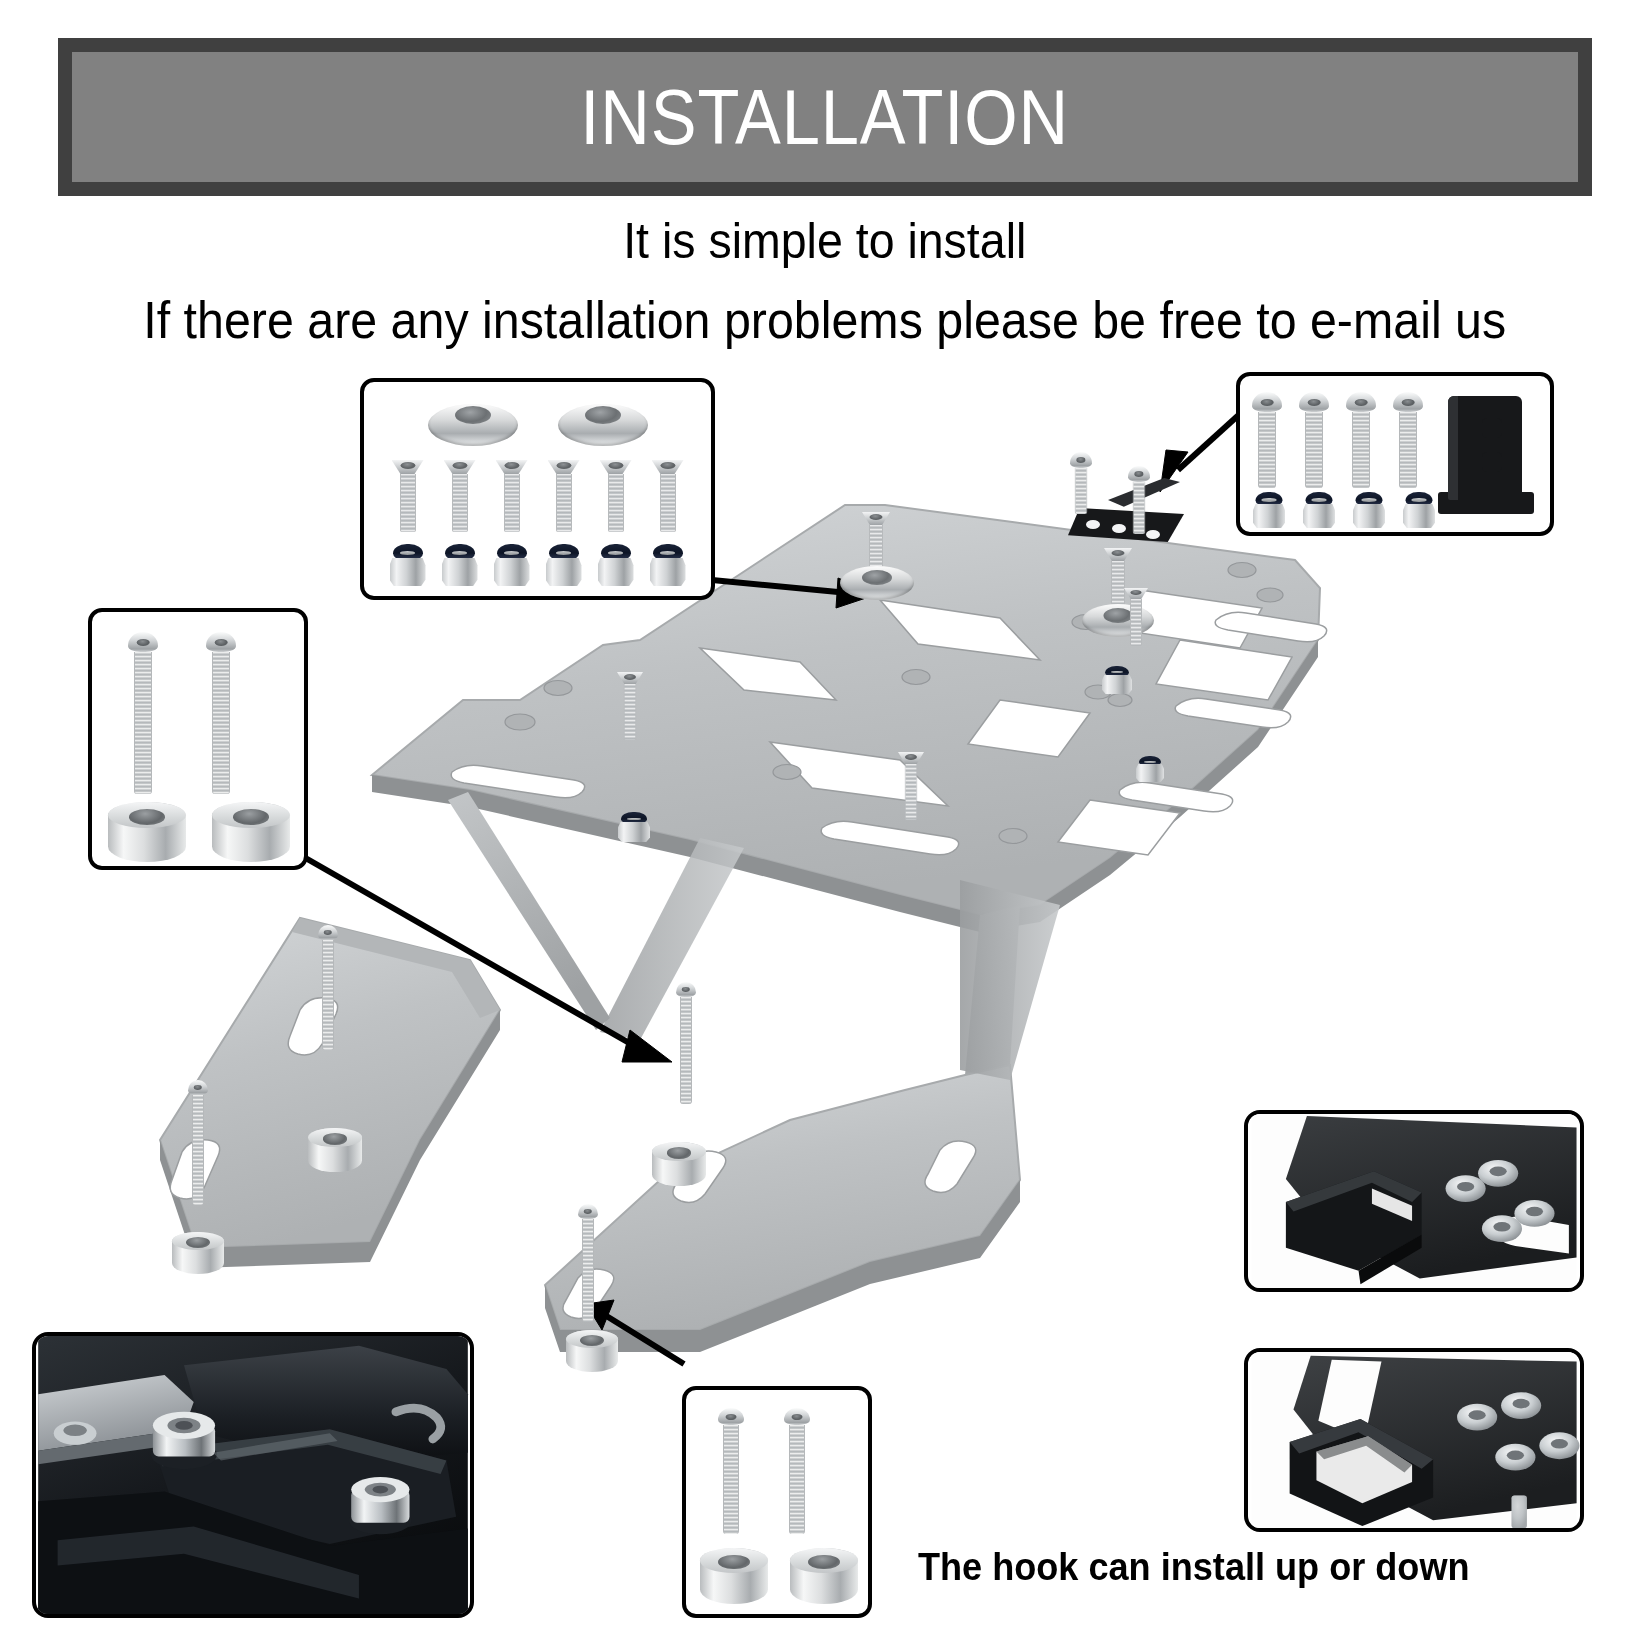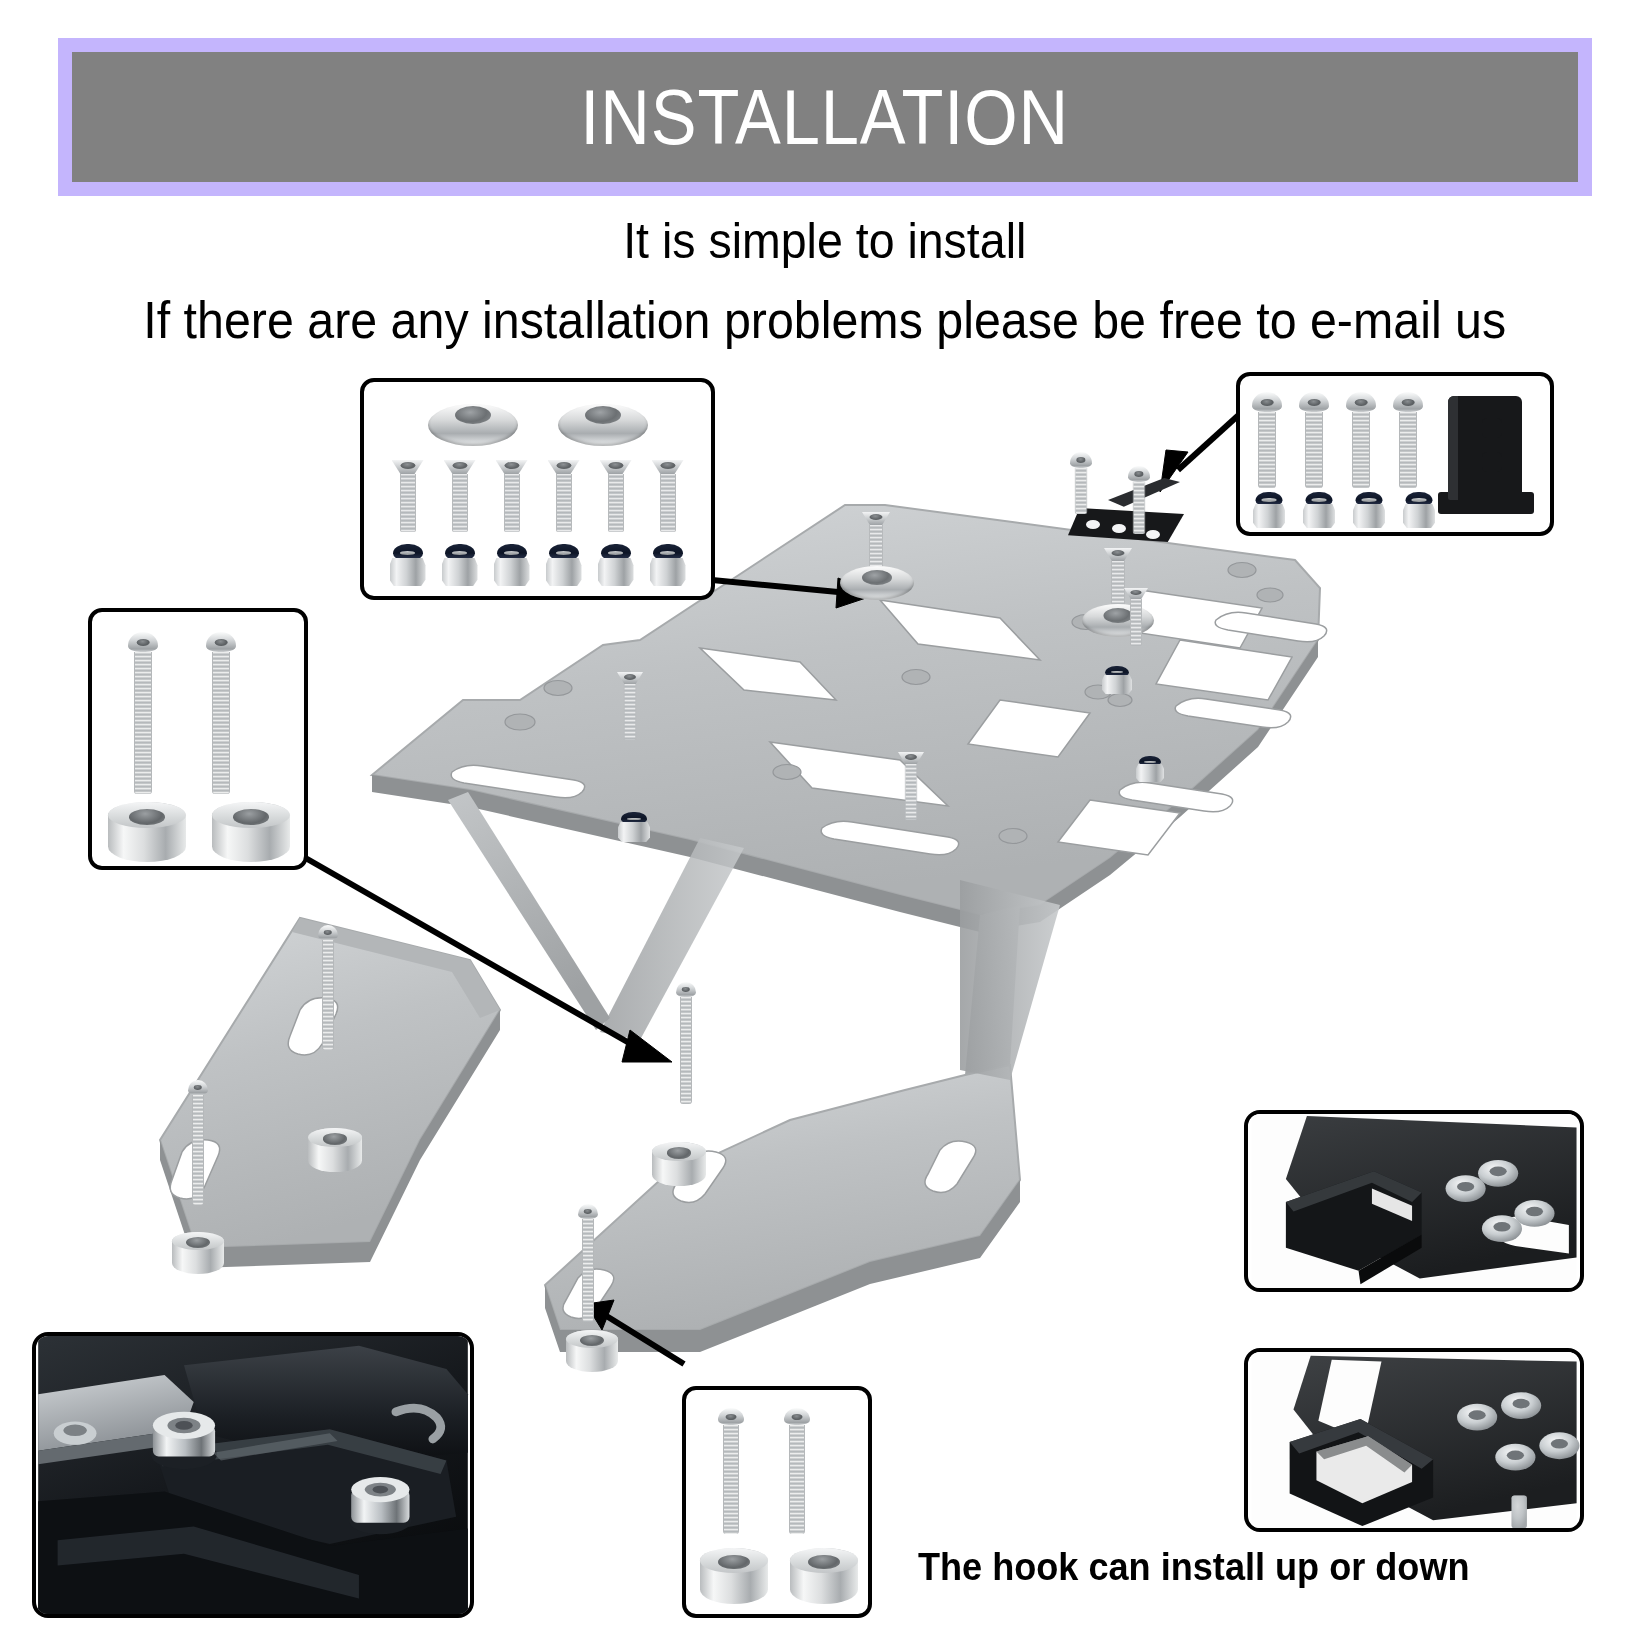--- a/index.html
+++ b/index.html
@@ -1,21 +1,21 @@
 <!DOCTYPE html>
 <html><head>
 <meta charset="utf-8">
 <style>
   html,body{margin:0;padding:0;background:#fff;}
   body{width:1650px;height:1650px;position:relative;overflow:hidden;
        font-family:"Liberation Sans","DejaVu Sans",sans-serif;color:#000;}
 
   
   #header-banner{position:absolute;left:58px;top:38px;width:1534px;height:158px;
-       background:#c4b5fd;box-sizing:border-box;padding:14px;}
+       background:#404040;box-sizing:border-box;padding:14px;}
   #header-inner{width:100%;height:100%;background:#818181;display:flex;
        align-items:center;justify-content:center;}
   #header-title{font-size:78px;color:#fff;letter-spacing:1px;
        font-weight:400;transform:scaleX(.88);transform-origin:center;
        white-space:nowrap;line-height:1;}
 
   
   .intro{position:absolute;left:0;width:1650px;text-align:center;
        white-space:nowrap;line-height:1;}
   #intro-line-1{top:216px;font-size:50px;}

